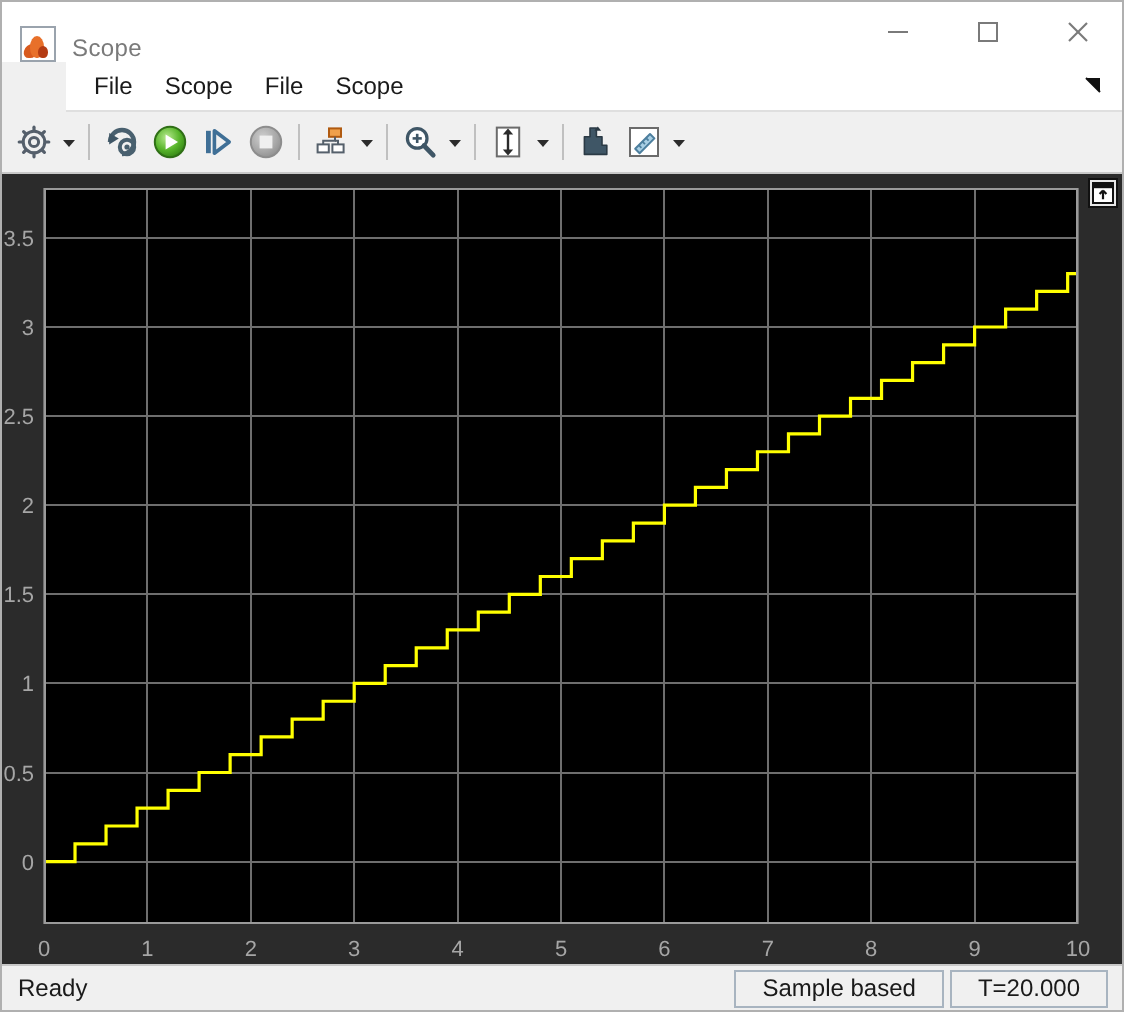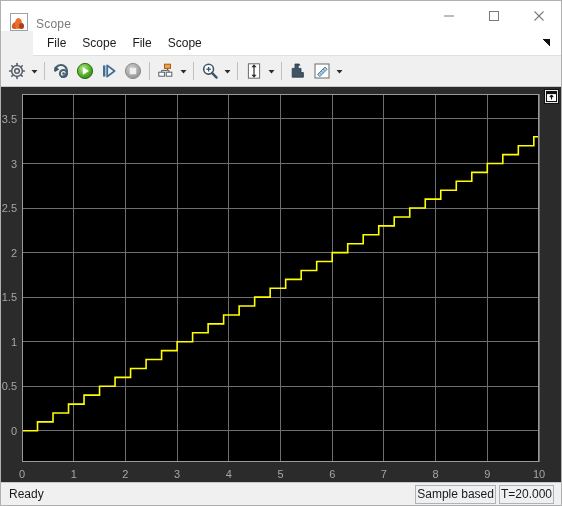--- a/index.html
+++ b/index.html
@@ -194,21 +194,21 @@
     display: flex;
     align-items: center;
     gap: 3px;
     padding-right: 3px;
   }
   .status-pane {
     font-size: 12px;
     color: #1a1a1a;
     border: 1px solid #a8b4c0;
     background: #f0f0f0;
-    padding: 1px 1px;
+    padding: 1px 13px;
     line-height: 15px;
   }
 </style>
 </head>
 <body>
 
 <div id="window">
 
   <div id="titlebar">
     <div id="title-icon">

